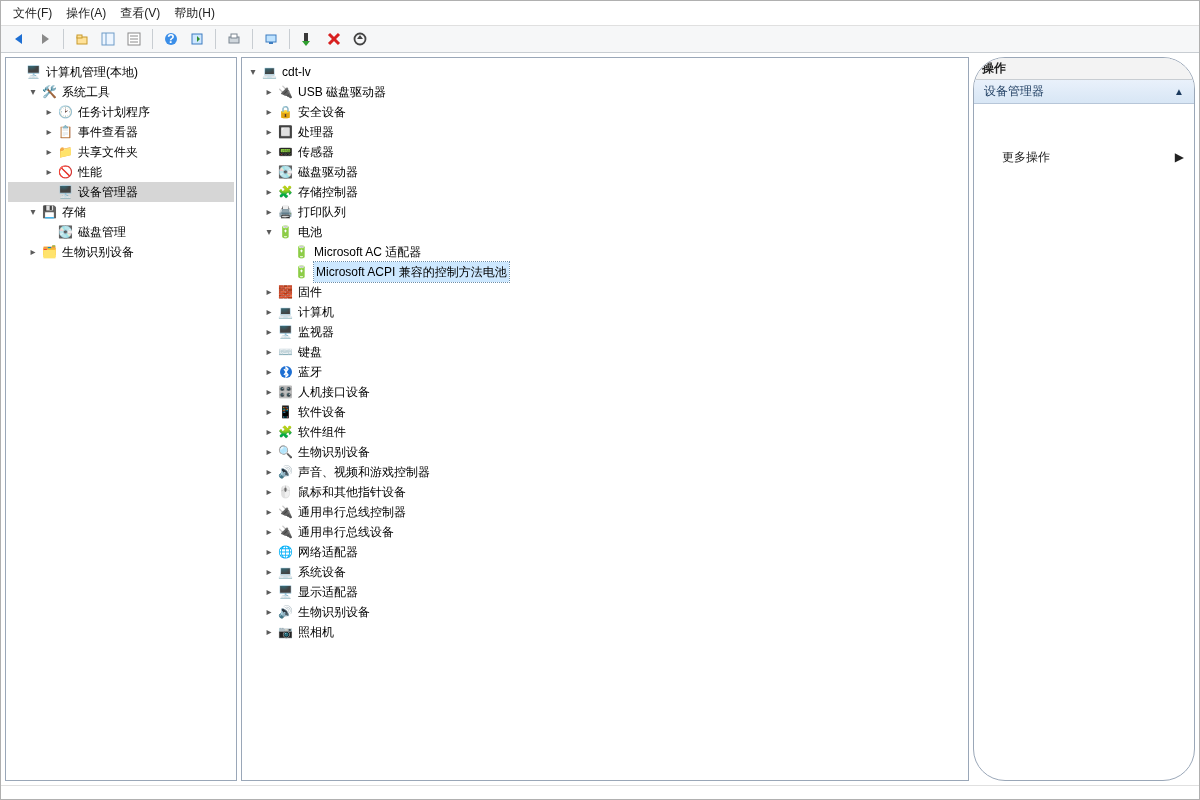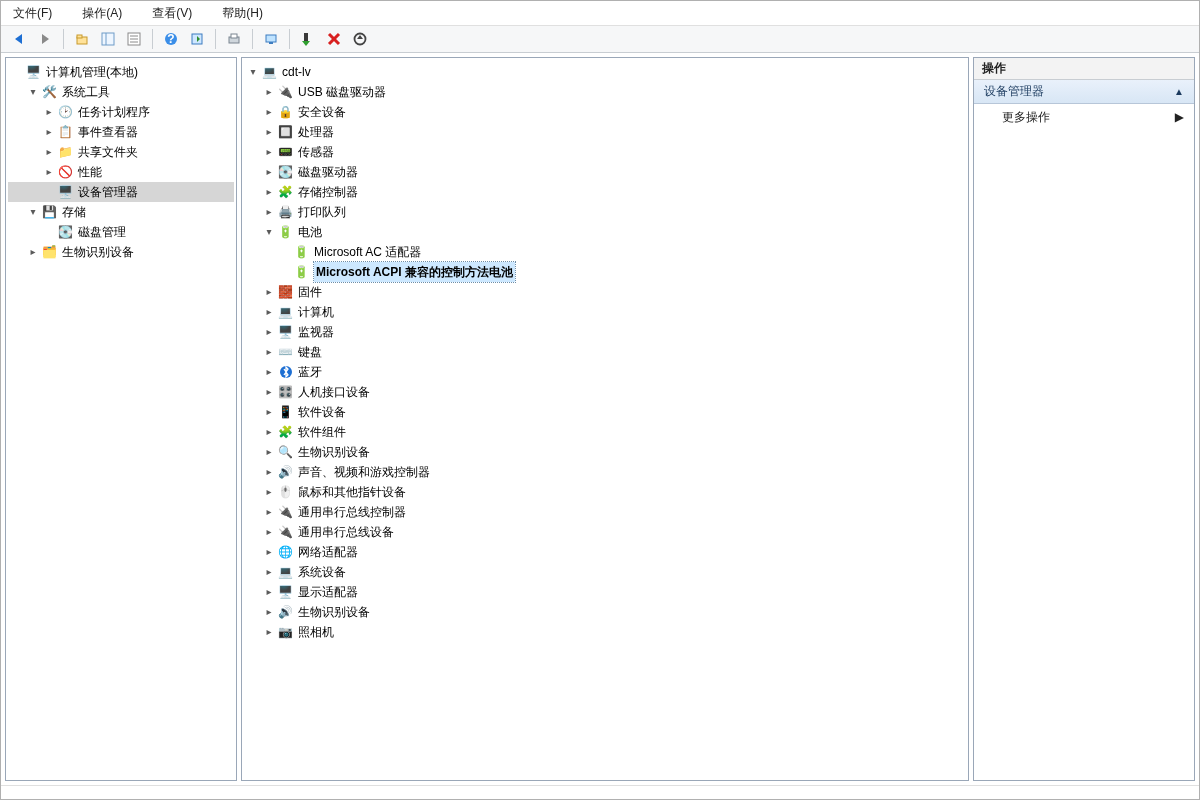--- a/index.html
+++ b/index.html
@@ -6,47 +6,47 @@
 html, body { width: 1200px; height: 800px; overflow: hidden; background: #fff; }
 
 .window { width: 1200px; height: 800px; display: flex; flex-direction: column; border: 1px solid #b0b0b0; background: #fff; }
 
 .titlebar { height: 30px; display: flex; align-items: center; padding: 0 0 0 8px; background: #fff; }
 .titlebar .app-icon { width: 16px; height: 16px; margin-right: 6px; display:inline-flex; align-items:center; justify-content:center;}
 .titlebar .title { flex: 0 0 auto; font-size: 12px; color: #000; }
 .titlebar .spacer { flex: 1; }
 .titlebar .winbtn { width: 46px; height: 30px; display: flex; align-items: center; justify-content: center; }
 
-.menubar { height: 24px; display: flex; align-items: center; padding: 0 8px; gap: 22px; background: #fff; font-size: 13px; color:#222;}
+.menubar { height: 24px; display: flex; align-items: center; padding: 0 8px; gap: 6px; background: #fff; font-size: 13px; color:#222;}
 .menubar .menu-item { padding: 2px 4px; }
 
 .toolbar { height: 28px; display: flex; align-items: center; padding: 0 6px; gap: 2px; background: #f6f7f8; border-top:1px solid #e0e0e0; border-bottom:1px solid #c8cdd2;}
 .toolbar .tbtn { width: 24px; height: 22px; display:flex; align-items:center; justify-content:center; border:1px solid transparent; border-radius:2px;}
 .toolbar .sep { width:1px; height:20px; background:#c8cdd2; margin:0 4px;}
 
 .body { flex:1; display:flex; padding:4px; gap:4px; background:#fff; min-height:0;}
 .panel { border:1px solid #9aa7b8; background:#fff; overflow:auto; }
 .panel.left { width:232px; flex:0 0 232px; }
 .panel.center { flex:1; }
-.panel.right { width:222px; flex:0 0 222px; display:flex; flex-direction:column; overflow:hidden;}
+.panel.right { width:222px; flex:0 0 222px; display:flex; flex-direction:column; overflow:hidden;border-radius:32px;}
 
 .tree { padding:4px 2px; user-select:none; color:#000;}
 .tree-row { display:flex; align-items:center; height:20px; line-height:20px; white-space:nowrap; padding-right:6px;}
 .tree-row .expander { width:14px; height:14px; display:flex; align-items:center; justify-content:center; margin-right:2px; color:#5a5a5a; font-size:10px;}
 .tree-row .icon { width:16px; height:16px; margin-right:4px; display:inline-flex; align-items:center; justify-content:center; font-size:12px;}
 .tree-row.selected-left { background:#d6d6d6; }
-.tree-row.selected-center .label { background:#cde8ff; outline:1px dotted #6e8ea8; padding:0 2px;font-weight:bold;}
+.tree-row.selected-center .label { background:#cde8ff; outline:1px dotted #6e8ea8; padding:0 2px;}
 .indent-0{padding-left:2px;}
 .indent-1{padding-left:18px;}
 .indent-2{padding-left:34px;}
 
 .actions-header{height:22px; background:#f3f3f3; border-bottom:1px solid #c8cdd2; display:flex; align-items:center; padding:0 8px; font-weight:bold; color:#222;}
 .actions-section{height:24px; background:linear-gradient(#e9f1fb,#d8e6f5); border-bottom:1px solid #b7c6d8; display:flex; align-items:center; justify-content:space-between; padding:0 10px; color:#1b3a5e;}
 .actions-section .chev{font-size:10px;}
-.actions-item{height:26px; display:flex; align-items:center; justify-content:space-between; padding:0 10px 0 28px; color:#222;}
+.actions-item{height:26px; display:flex; align-items:center; justify-content:space-between; padding:0 10px 0 28px; color:#222;margin-top:40px;}
 
 .statusbar{height:14px; background:#fff; border-top:1px solid #e0e0e0;}
 
 svg{display:block;}
 </style>
 </head>
 <body>
 
 <div class="window">
 

